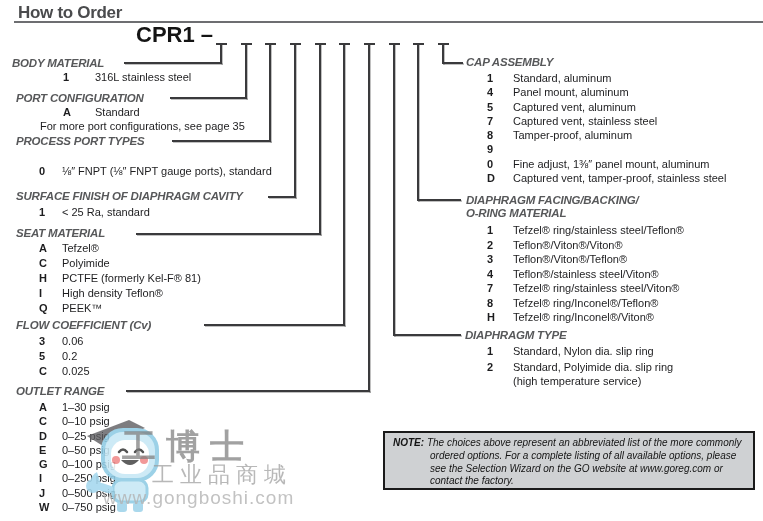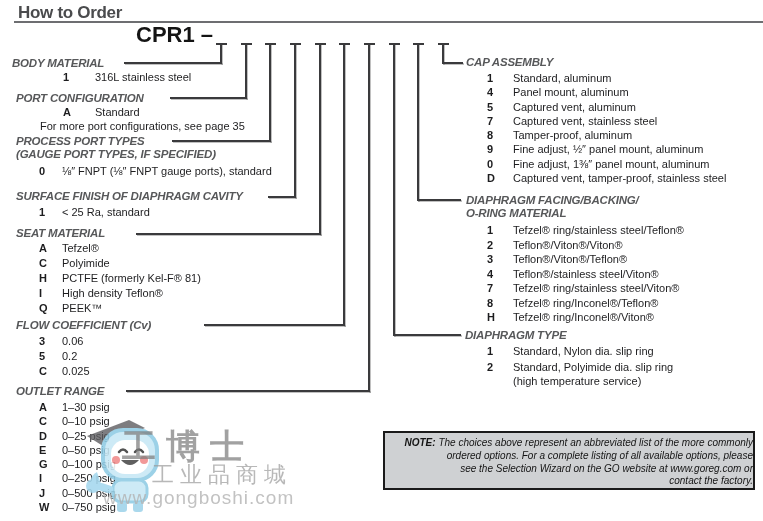--- a/index.html
+++ b/index.html
@@ -30,21 +30,21 @@
   .tbar,.vline,.hline{position:absolute;background:#3a3a3c;}
   .tbar{width:11px;height:2px;}
   .vline{width:2px;box-shadow:1px 1px 0 rgba(140,140,140,.55);}
   .hline{height:2px;box-shadow:1px 1px 0 rgba(140,140,140,.55);}
   .notebox{
     position:absolute;left:383px;top:431px;width:372px;height:59px;background:#cfd1d3;
     border:2px solid #1a1a1a;box-sizing:border-box;
   }
   .notetext{
     font-size:10px;font-style:italic;color:#141414;line-height:12.8px;
-    padding:4px 0 4px 45px;text-indent:-37px;text-align:right;
+    padding:4px 0 4px 45px;text-indent:-37px;
   }
   .notetext .notelabel{font-weight:bold;}
   .watermark{position:absolute;pointer-events:none;}
   .wm-brand{
     position:absolute;left:122px;top:424px;font-size:34px;font-weight:bold;color:#7d7d7d;
     opacity:.72;letter-spacing:10px;white-space:nowrap;font-family:Liberation Serif, serif;
   }
   .wm-tagline{
     position:absolute;left:152px;top:460px;font-size:22px;color:#9b9b9b;opacity:.7;
     letter-spacing:6px;white-space:nowrap;
@@ -111,21 +111,20 @@
   <div class="sechead" style="left:16px;top:92px;">PORT CONFIGURATION</div>
   <div class="items w32" style="left:63px;top:105px;">
     <div class="row">
         <span class="code">A</span>
         <span class="lbl">Standard</span>
       </div>
   </div>
   <div class="footnote" style="left:40px;top:120px;">For more port configurations, see page 35</div>
 
   <div class="sechead" style="left:16px;top:135px;">PROCESS PORT TYPES</div>
-  <div class="sechead" style="left:16px;top:148px;">(GAUGE PORT TYPES, IF SPECIFIED)</div>
   <div class="items w23" style="left:39px;top:164px;">
     <div class="row">
         <span class="code">0</span>
         <span class="lbl">⅛″ FNPT (⅛″ FNPT gauge ports), standard</span>
       </div>
   </div>
 
   <div class="sechead" style="left:16px;top:190px;">SURFACE FINISH OF DIAPHRAGM CAVITY</div>
   <div class="items w23" style="left:39px;top:205px;">
     <div class="row">
@@ -227,21 +226,20 @@
     <div class="row" style="line-height:14.3px;">
         <span class="code">7</span>
         <span class="lbl">Captured vent, stainless steel</span>
       </div>
     <div class="row" style="line-height:14.3px;">
         <span class="code">8</span>
         <span class="lbl">Tamper-proof, aluminum</span>
       </div>
     <div class="row" style="line-height:14.3px;">
         <span class="code">9</span>
-        <span class="lbl">Fine adjust, ½″ panel mount, aluminum</span>
       </div>
     <div class="row" style="line-height:14.3px;">
         <span class="code">0</span>
         <span class="lbl">Fine adjust, 1⅜″ panel mount, aluminum</span>
       </div>
     <div class="row" style="line-height:14.3px;">
         <span class="code">D</span>
         <span class="lbl">Captured vent, tamper-proof, stainless steel</span>
       </div>
   </div>

